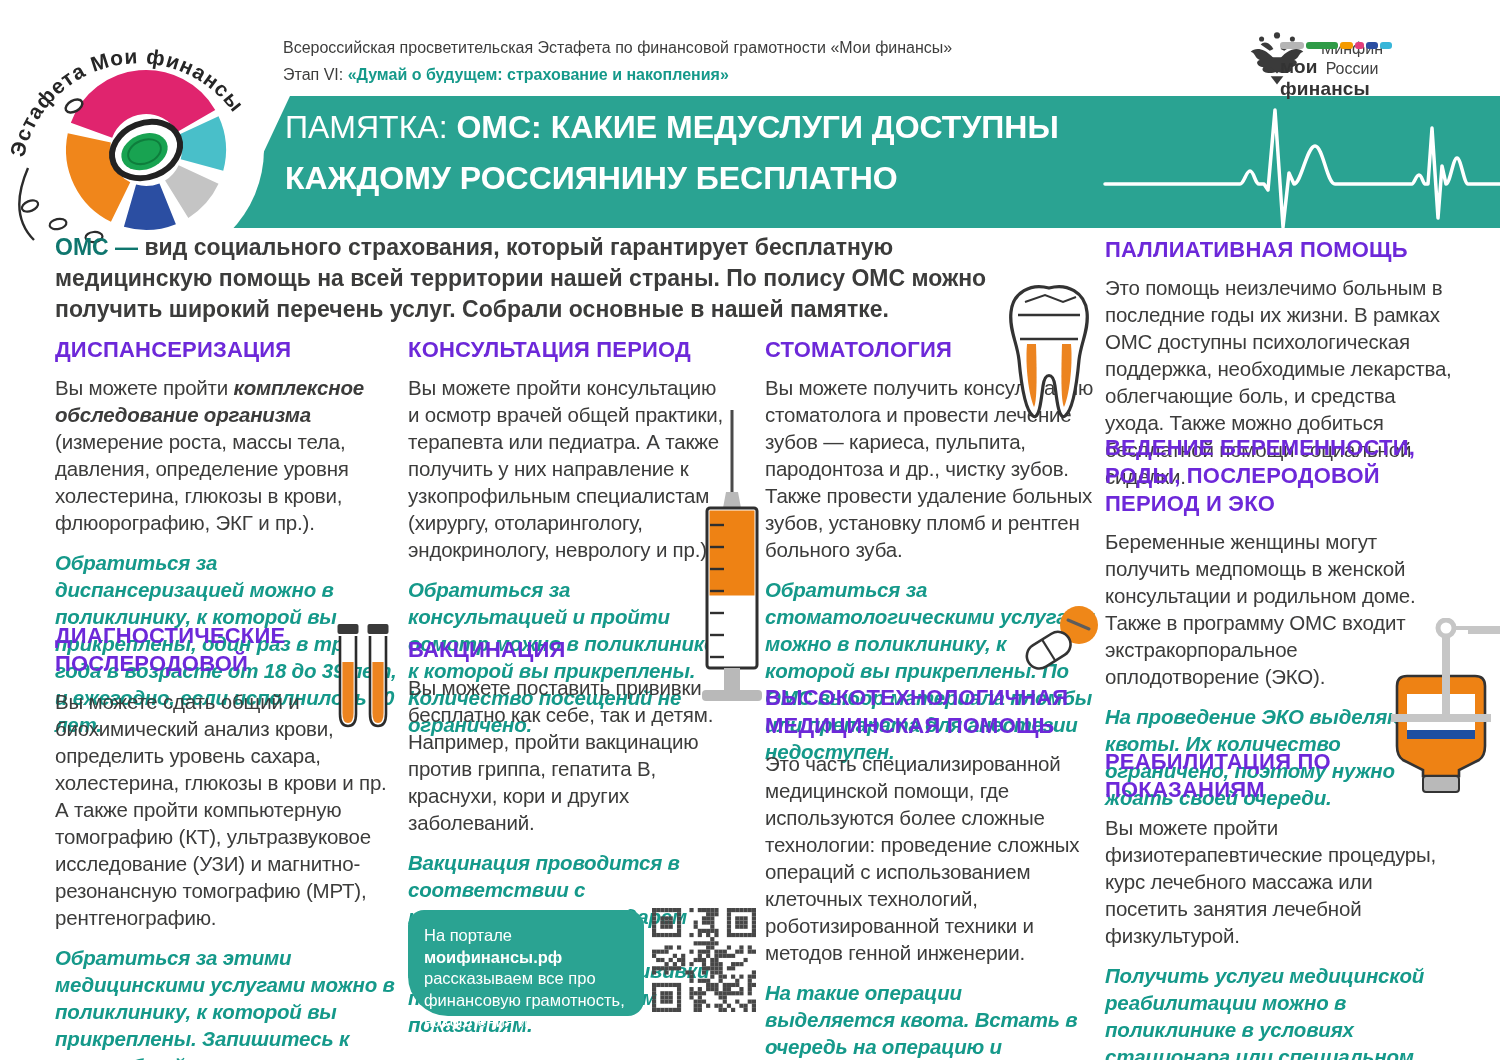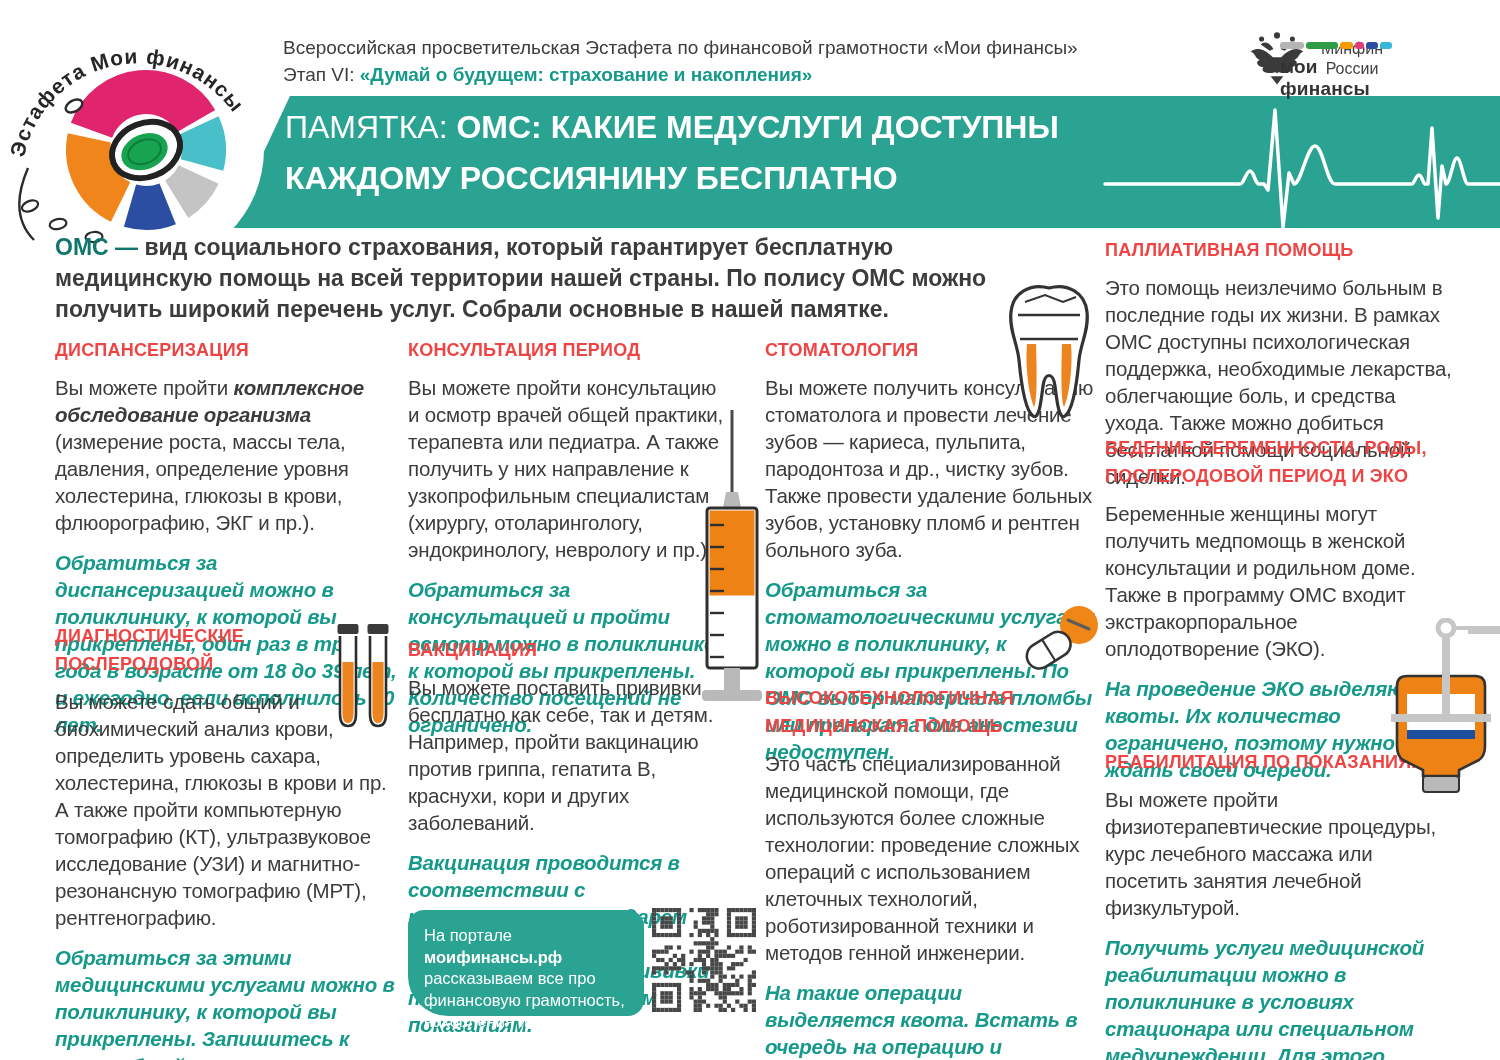--- a/index.html
+++ b/index.html
@@ -1,19 +1,19 @@
 <!DOCTYPE html>
 <html lang="ru"><head>
 <meta charset="utf-8">
 <style>
   html,body{margin:0;padding:0;background:#e8e8e8;}
   .poster{position:relative;width:1500px;height:1060px;background:#ffffff;overflow:hidden;
           font-family:"Liberation Sans",sans-serif;color:#3c3c3b;}
   
-  .top-text{position:absolute;left:283px;top:34px;font-size:19px;line-height:27px;color:#3d3d3c;}
+  .top-text{position:absolute;left:283px;top:34px;font-size:16px;line-height:27px;color:#3d3d3c;}
   .top-text .stage-hl{color:#15998a;font-weight:700;}
   .minfin{position:absolute;left:1248px;top:30px;display:flex;align-items:center;gap:15px;text-align:center;}
   .minfin .name{font-size:16px;line-height:20px;color:#414141;}
   .myfin{position:absolute;left:1280px;top:42px;width:118px;}
   .myfin .stripes{display:flex;gap:2px;height:7px;margin-bottom:7px;}
   .myfin .stripes i{display:block;height:7px;border-radius:3px;}
   .myfin .name{font-size:19px;font-weight:700;color:#333;letter-spacing:0.2px;}
   
   .banner{position:absolute;left:228px;top:96px;width:1272px;height:132px;background:#2aa392;
           clip-path:polygon(62px 0%,100% 0%,100% 100%,0% 100%);}
@@ -21,21 +21,21 @@
   .banner-title .light{font-weight:400;}
   .banner-title .bold{font-weight:700;}
   .ecg{position:absolute;left:1060px;top:96px;}
   .relay-logo{position:absolute;left:8px;top:6px;width:260px;height:250px;}
   
   .intro{position:absolute;left:55px;top:232px;width:945px;margin:0;font-size:23px;font-weight:700;
          line-height:31px;color:#3c3c3b;}
   .intro .lead{color:#0f766e;}
   
   .sec{position:absolute;}
-  .sec h2{margin:0 0 10px 0;font-size:18px;line-height:28px;color:#ef4444;font-weight:700;letter-spacing:0.2px;}
+  .sec h2{margin:0 0 10px 0;font-size:22px;line-height:28px;color:#6d28d9;font-weight:700;letter-spacing:0.2px;}
   .sec .body{margin:0 0 13px 0;font-size:20.5px;line-height:27px;color:#3c3c3b;letter-spacing:-0.2px;}
   .sec .body .em{font-style:italic;font-weight:700;margin-top:29px;}
   .sec .note{margin:0;font-size:20.5px;line-height:27px;color:#15998a;font-style:italic;font-weight:600;letter-spacing:-0.2px;}
   .sec .note:empty{display:none;}
   #s1{left:55px;top:336px;width:345px;}
   #s2{left:55px;top:622px;width:345px;}
   #s3{left:408px;top:336px;width:318px;}
   #s4{left:408px;top:636px;width:318px;}
   #s5{left:765px;top:336px;width:332px;}
   #s6{left:765px;top:684px;width:332px;}

